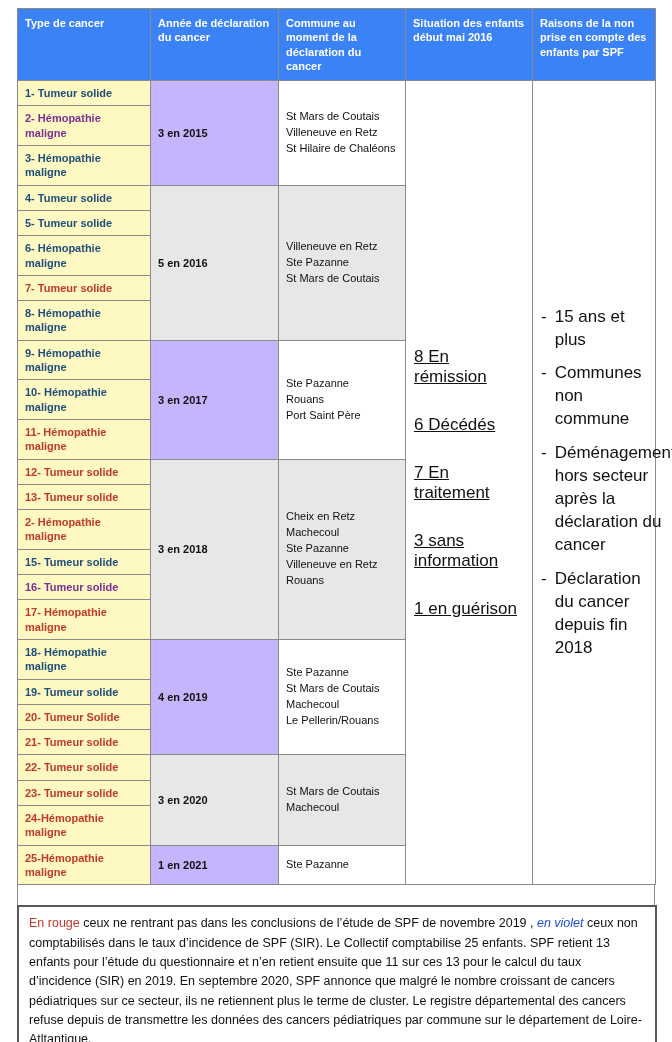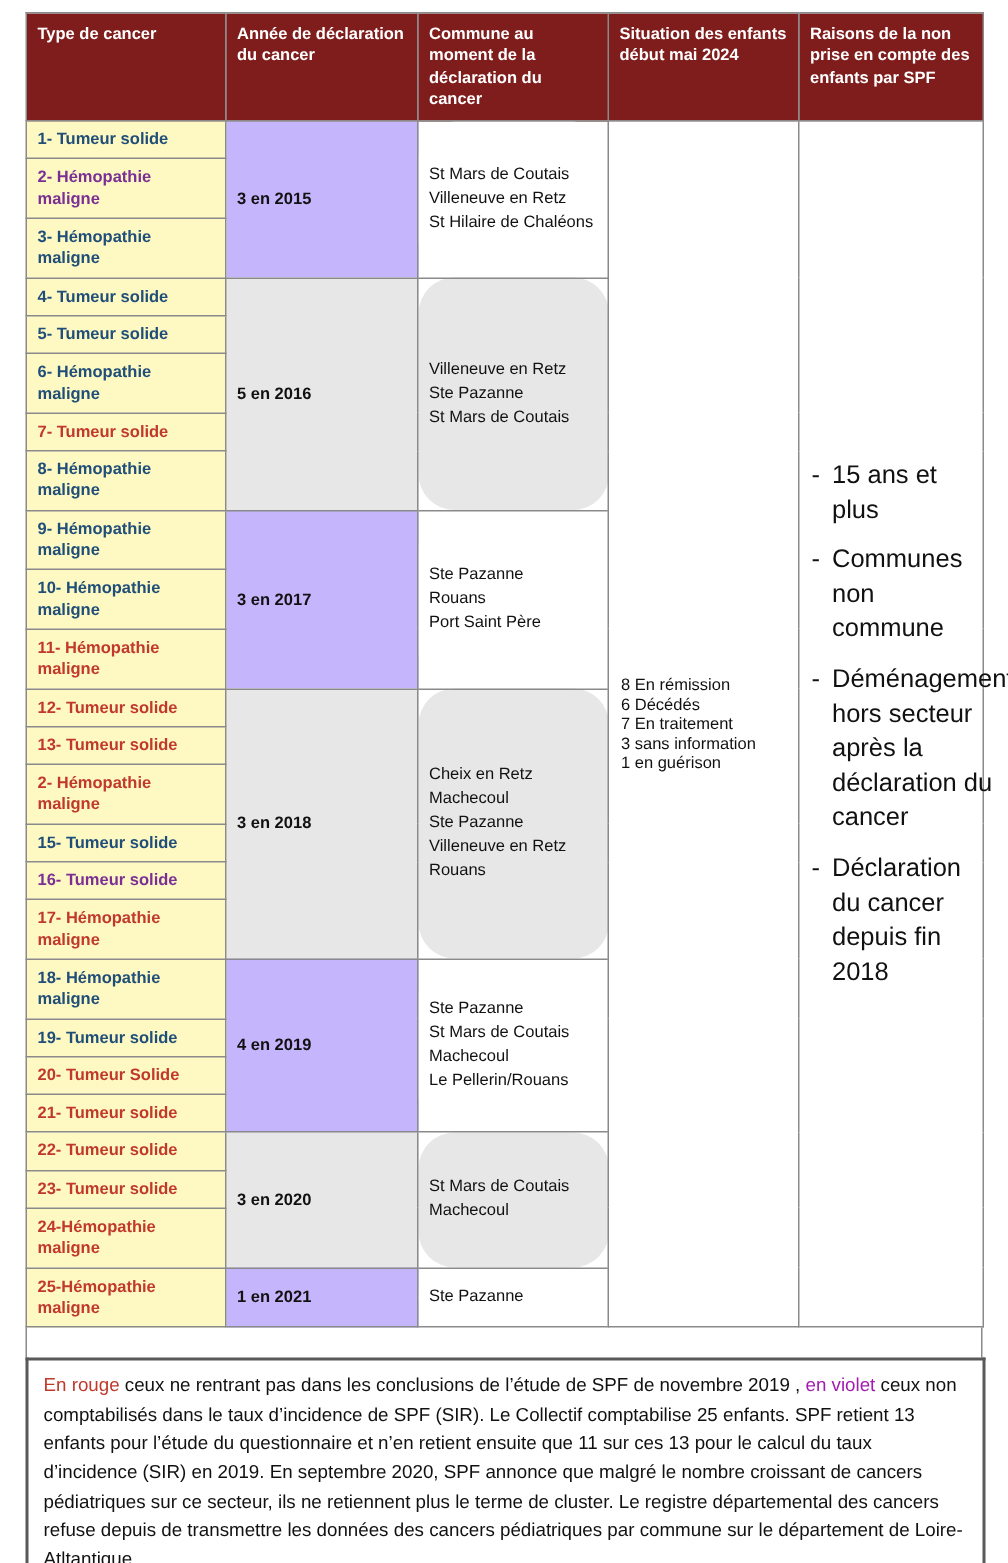--- a/index.html
+++ b/index.html
@@ -2,62 +2,62 @@
 <html><head>
 <meta charset="utf-8">
 <style>
   html,body{margin:0;padding:0;background:#ffffff;}
   body{width:672px;font-family:"Liberation Sans","DejaVu Sans",sans-serif;color:#1a1a1a;}
   .page{width:638px;margin:0 auto;padding-top:8px;}
   .title{font-size:15px;line-height:1.5;text-align:center;color:#111;margin:4px 6px 12px 6px;font-weight:normal;}
 
   table.main{border-collapse:collapse;width:638px;table-layout:fixed;}
   table.main td,table.main th{border:1px solid #8a8a8a;font-size:11px;vertical-align:middle;}
-  table.main th{background:#7f1d1d;color:#ffffff;text-align:left;font-weight:bold;padding:7px 7px;line-height:1.3;vertical-align:top;}
+  table.main th{background:#3b82f6;color:#ffffff;text-align:left;font-weight:bold;padding:7px 7px;line-height:1.3;vertical-align:top;}
   td.type{padding:5px 7px;font-weight:bold;line-height:1.3;background:#fef9c3;}
   td.year{padding:5px 7px;font-weight:bold;color:#111;background:#c4b5fd;}
-  td.commune{padding:5px 7px;color:#111;line-height:1.45;white-space:pre-line;background:#fff;border-radius:24px;}
+  td.commune{padding:5px 7px;color:#111;line-height:1.45;white-space:pre-line;background:#fff;}
   td.shaded{background:#e7e7e7;}
   td.situation,td.raisons{background:#fff;vertical-align:middle;padding:4px 8px;}
-  .sit-line{margin:1px 0;color:#111;font-size:11px;}
+  .sit-line{margin:28px 0;color:#111;font-size:17px;text-decoration:underline;}
   .raison{display:flex;margin:11px 0;color:#111;font-size:17px;line-height:1.35;}
   .raison::before{content:"-";margin-right:8px;}
   .c-blue{color:#1f4e79;}
   .c-red{color:#c0392b;}
   .c-violet{color:#7b2f94;}
   td.red-border{border-top:1px solid #e0836a;border-bottom:1px solid #e0836a;border-right:1px solid #e0a18d;}
 
   .gap{height:20px;border-left:1px solid #8a8a8a;border-right:1px solid #8a8a8a;}
 
   table.footer{border-collapse:collapse;width:638px;table-layout:fixed;border:2px solid #595959;}
   table.footer td{border:1px solid #8a8a8a;font-size:12.5px;vertical-align:middle;}
   td.note{padding:7px 10px;line-height:1.55;color:#111;}
   .red{color:#c0392b;}
-  .violet{color:#a21caf;}
+  .violet{color:#1d4ed8;font-style:italic;}
 </style>
 </head>
 <body>
 
 <div class="page">
 
 
   <table class="main">
     <colgroup>
       <col style="width:133px">
         <col style="width:128px">
         <col style="width:127px">
         <col style="width:127px">
         <col style="width:123px">
     </colgroup>
     <tbody>
         <tr>
       <th>Type de cancer</th>
       <th>Année de déclaration du cancer</th>
       <th>Commune au moment de la déclaration du cancer</th>
-      <th>Situation des enfants début mai 2024</th>
+      <th>Situation des enfants début mai 2016</th>
       <th>Raisons de la non prise en compte des enfants par SPF</th>
     </tr>
 
     <tr>
       <td class="type c-blue">1- Tumeur solide</td>
       <td class="year" rowspan="3">3 en 2015</td>
       <td class="commune" rowspan="3">St Mars de Coutais
 Villeneuve en Retz
 St Hilaire de Chaléons</td>
       <td class="situation" rowspan="25">

